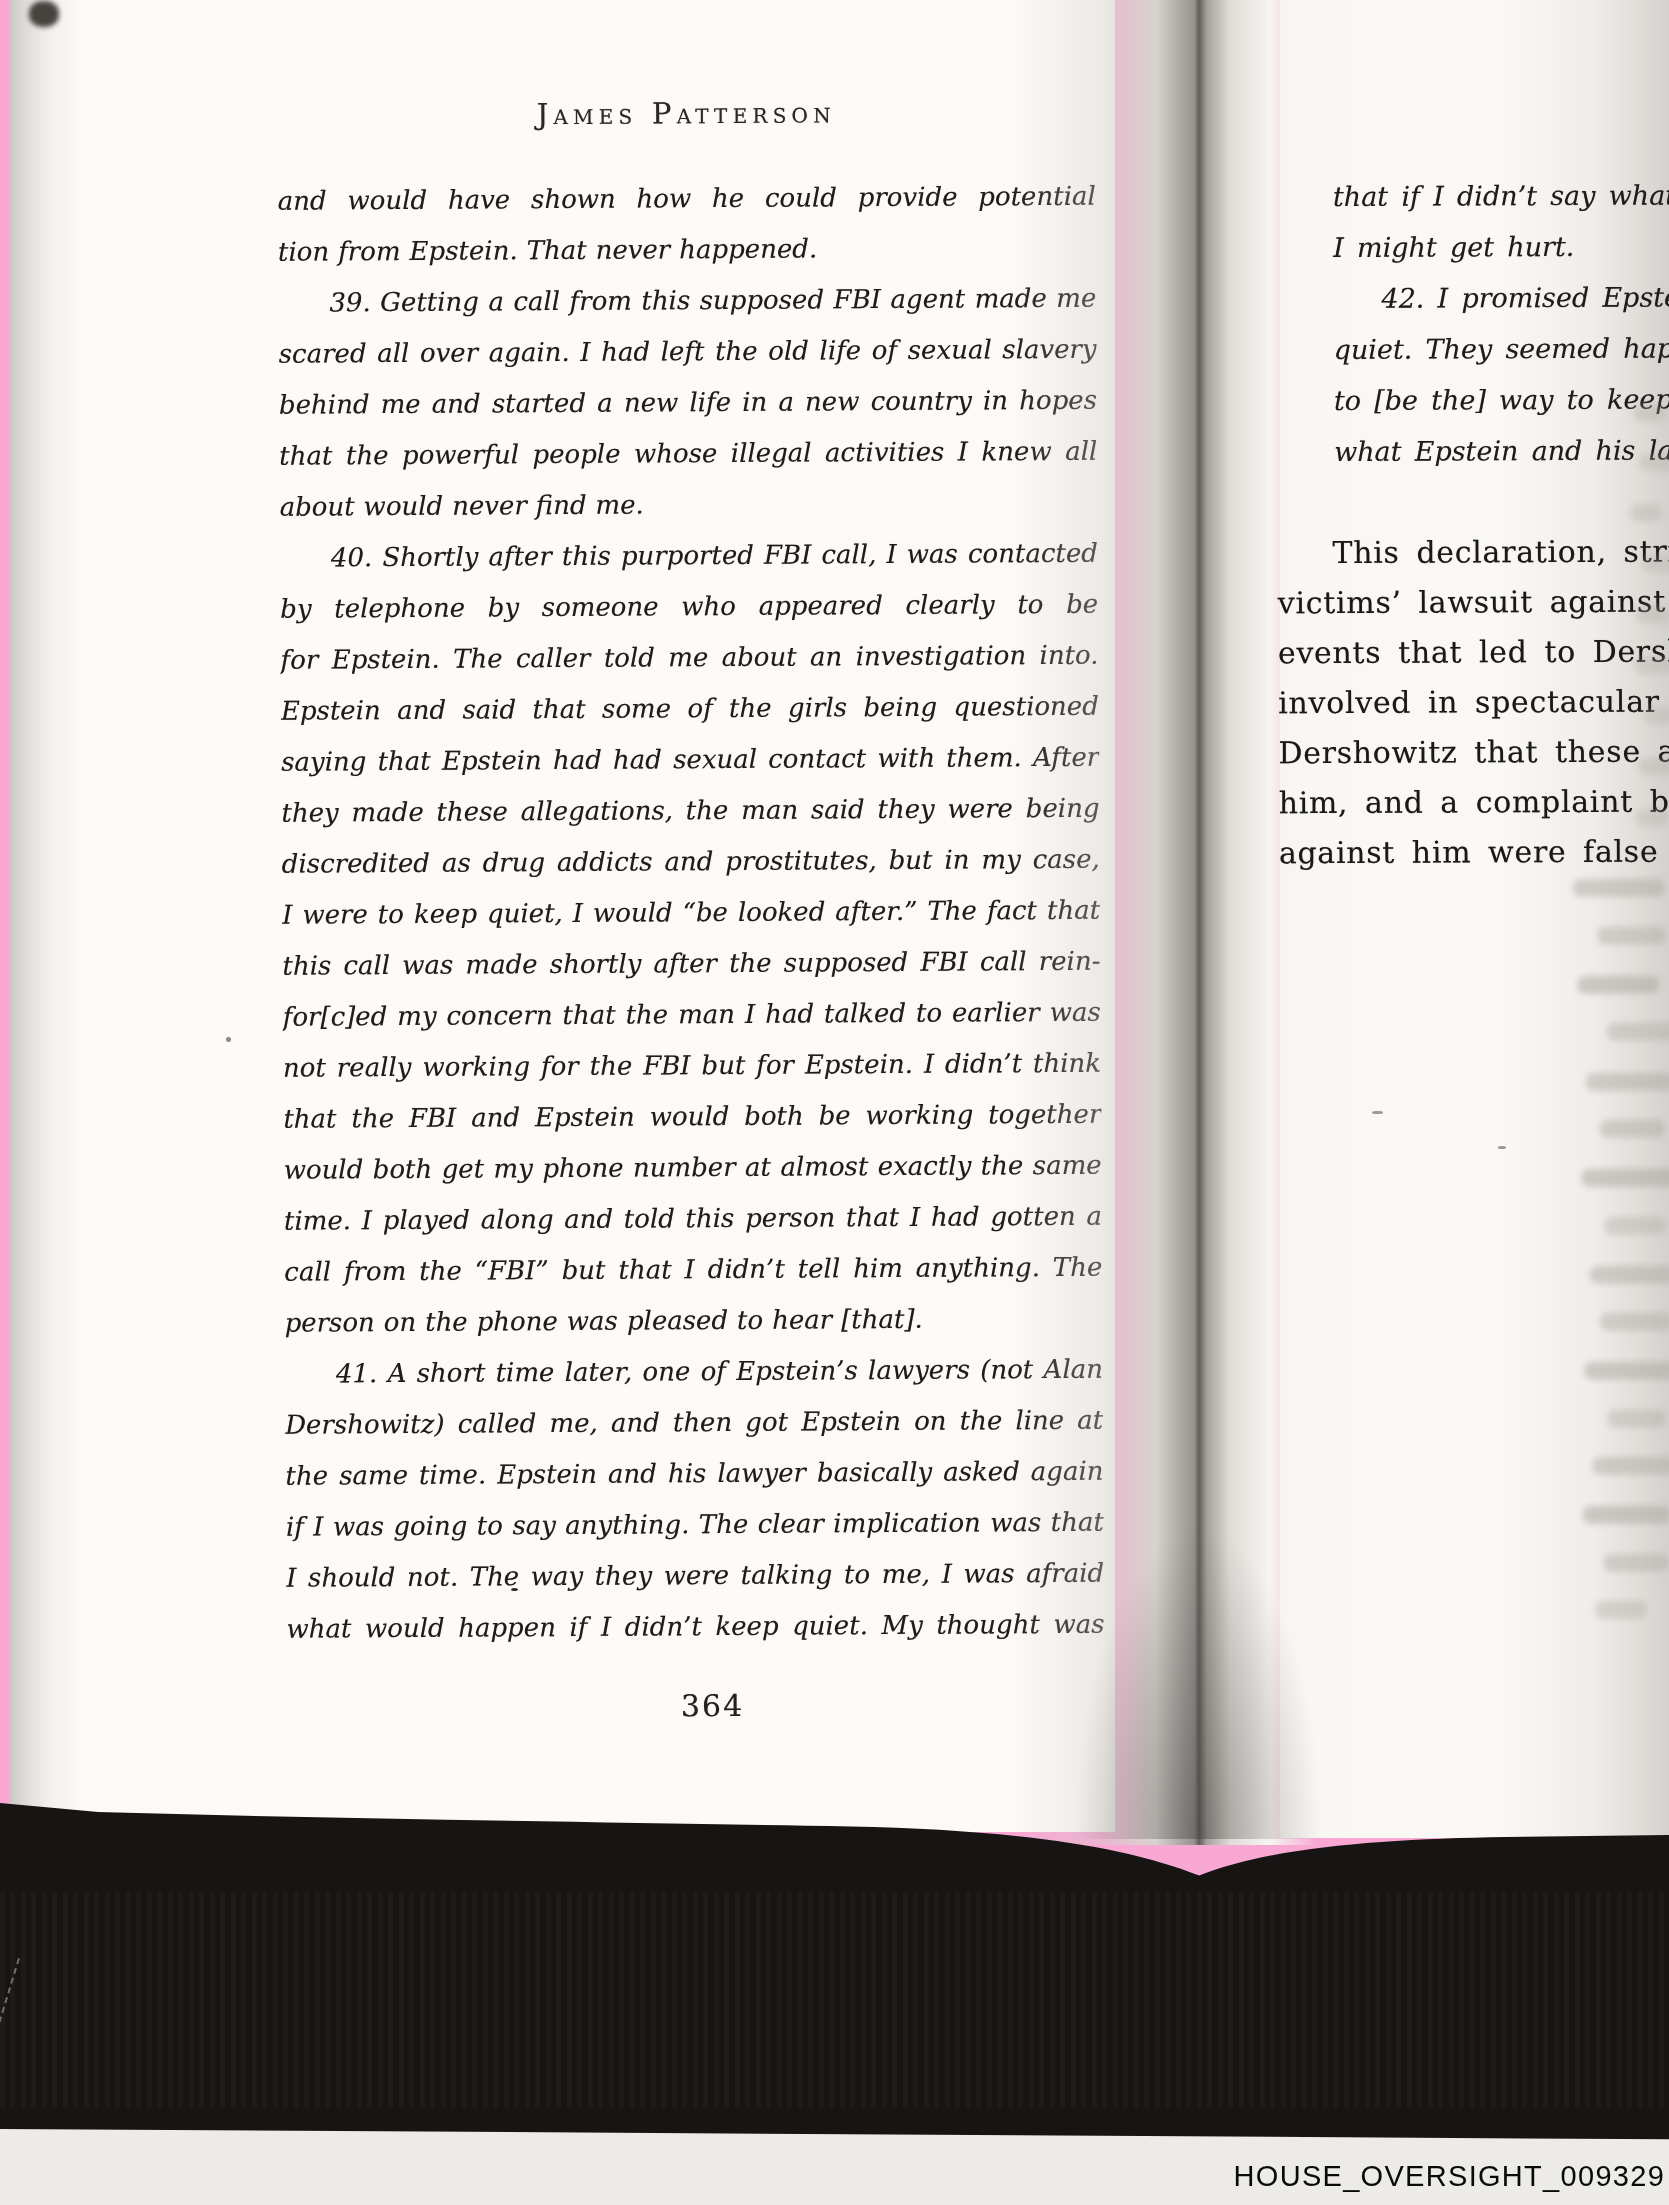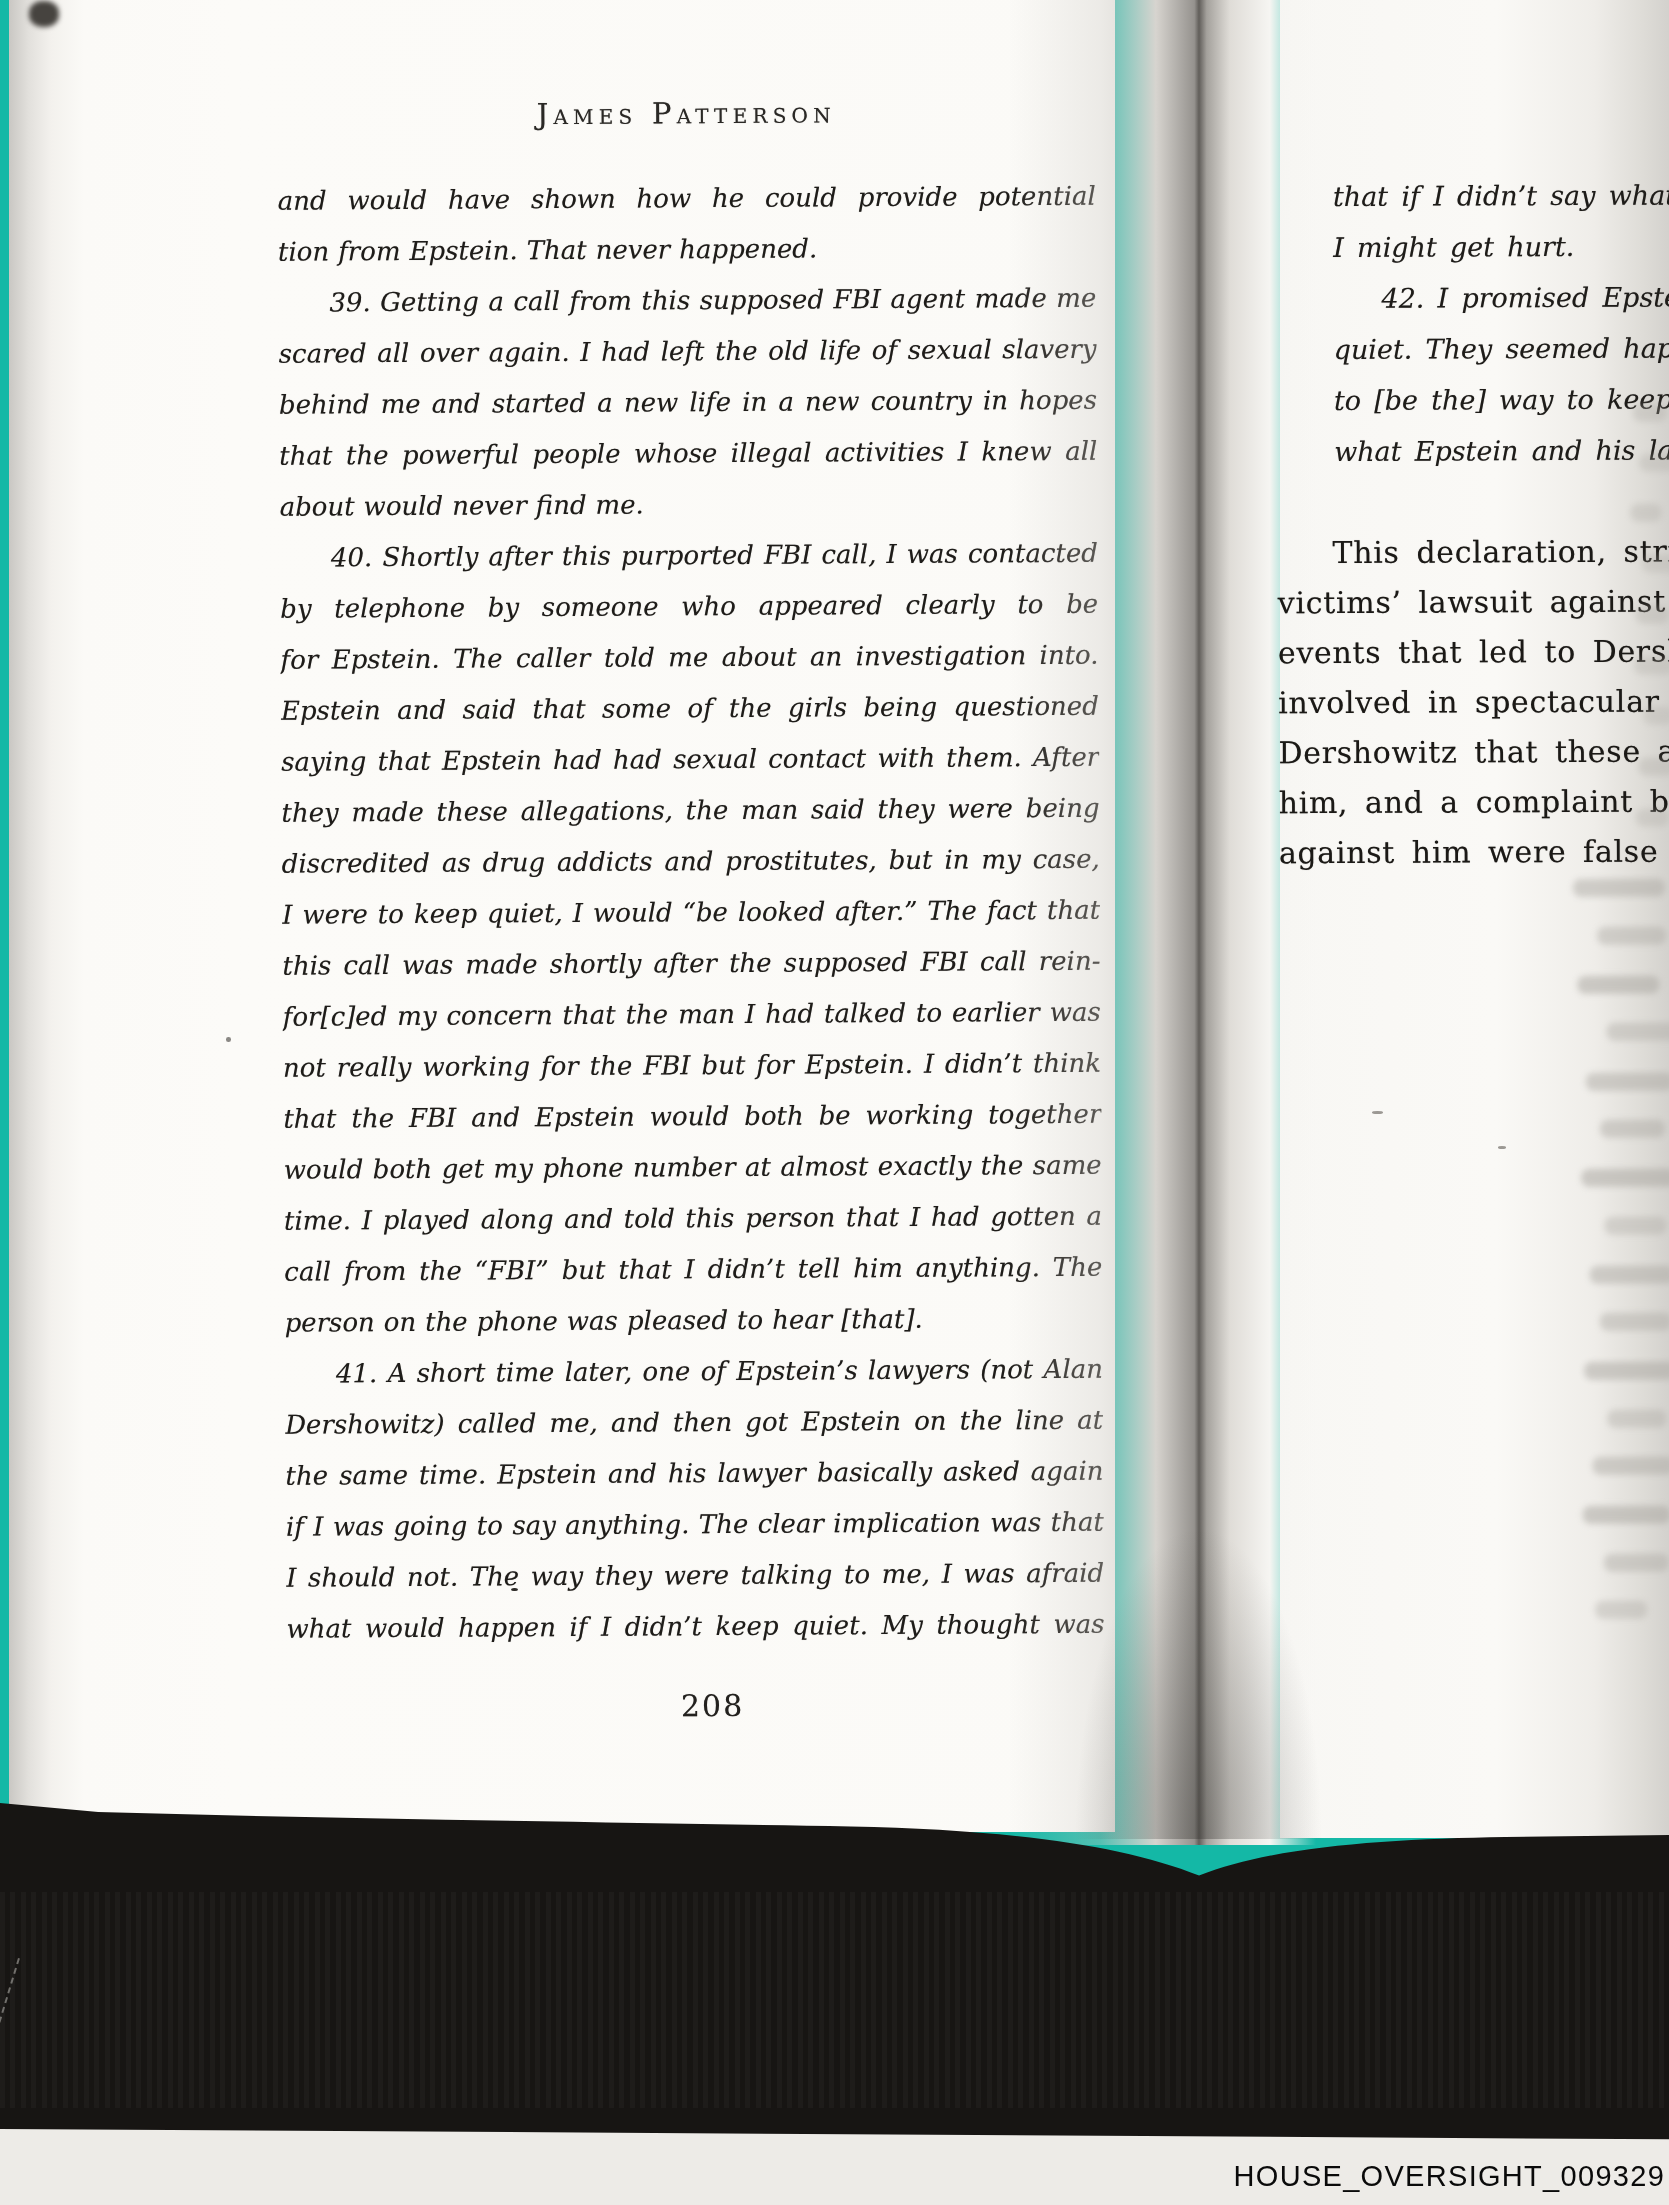--- a/index.html
+++ b/index.html
@@ -1,18 +1,18 @@
 <!DOCTYPE html>
 <html style="font-size:10.5px"><head>
 <meta charset="utf-8">
 <style>
   html,body{margin:0;padding:0;background:#d8d6d2;}
   .stage{
     position:relative;width:1669px;height:2205px;overflow:hidden;
-    background:#14b8a6;font-family:"DejaVu Serif",serif;
+    background:#f9a8d4;font-family:"DejaVu Serif",serif;
   }
   
   .page-left{
     position:absolute;left:9.2px;top:0;width:1106px;height:1832px;
     background:linear-gradient(90deg,#c9c7c3 0px,#e2e0dc 19.6px,#f3f1ed 42px,#fbfaf7 75px,#fcfbf8 223px,#fbfaf7 100%);
   }
   .corner-mark{
     position:absolute;left:19.6px;top:1.3px;width:30px;height:26px;
     background:#46433f;border-radius:45%;filter:blur(2.6px);
   }
@@ -128,21 +128,21 @@
           <div class="bl">time. I played along and told this person that I had gotten a</div>
           <div class="bl">call from the “FBI” but that I didn’t tell him anything. The</div>
           <div class="bl end">person on the phone was pleased to hear [that].</div>
           <div class="bl ind">41. A short time later, one of Epstein’s lawyers (not Alan</div>
           <div class="bl">Dershowitz) called me, and then got Epstein on the line at</div>
           <div class="bl">the same time. Epstein and his lawyer basically asked again</div>
           <div class="bl">if I was going to say anything. The clear implication was that</div>
           <div class="bl">I should not. The way they were talking to me, I was afraid of</div>
           <div class="bl">what would happen if I didn’t keep quiet. My thought was</div>
         </div>
-      <div class="pagenum">208</div>
+      <div class="pagenum">364</div>
     </div>
   </div>
 
   <div class="page-right"></div>
 
   <div class="spine"></div>
   <div class="gutter-bottom"></div>
 
   <div class="right-content">
     <div class="quoteblock">

